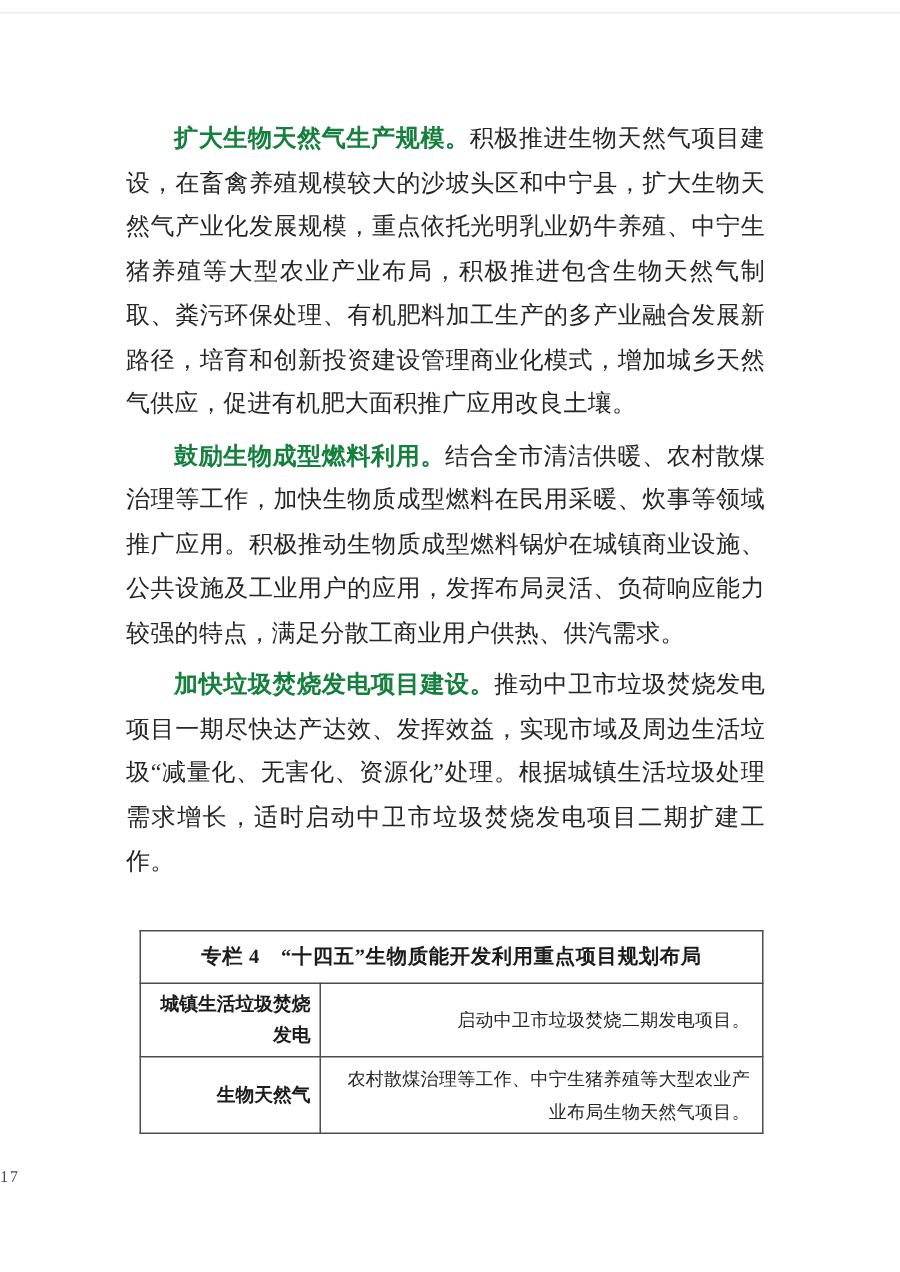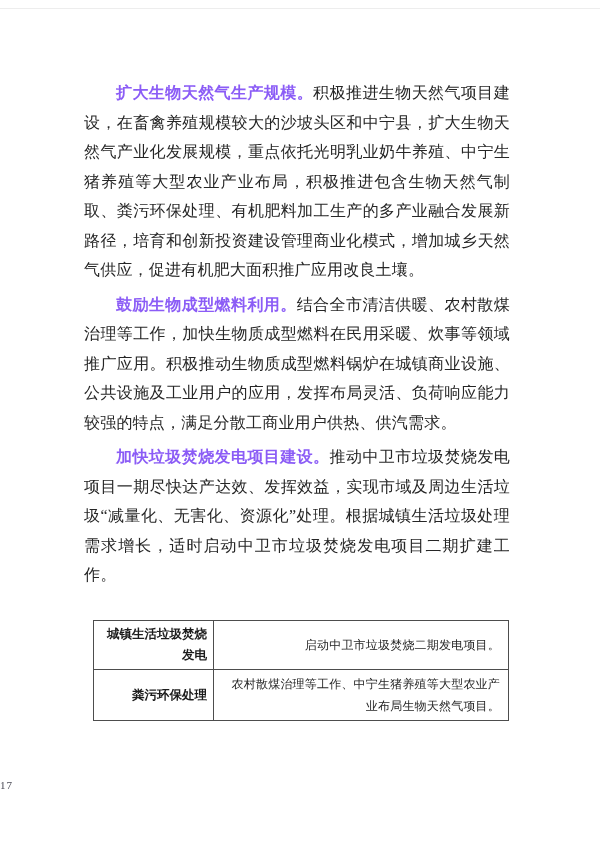--- a/index.html
+++ b/index.html
@@ -35,21 +35,21 @@
     letter-spacing: 0.2px;
   }
   .content p {
     margin: 0 0 5px 0;
   }
   .content p.indent {
     text-indent: 32px;
   }
   .lead {
     font-weight: bold;
-    color: #8b5cf6;
+    color: #15803d;
   }
   table.panel {
     position: absolute;
     left: 93px;
     top: 620px;
     width: 416px;
     border-collapse: collapse;
     table-layout: fixed;
   }
   table.panel td {
@@ -108,25 +108,30 @@
     <p class="indent"><span class="lead">鼓励生物成型燃料利用。</span><span>结合全市清洁供暖、农村散煤治理等工作，加快生物质成型燃料在民用采暖、炊事等领域推广应用。积极推动生物质成型燃料锅炉在城镇商业设施、公共设施及工业用户的应用，发挥布局灵活、负荷响应能力较强的特点，满足分散工商业用户供热、供汽需求。</span></p>
     <p class="indent"><span class="lead">加快垃圾焚烧发电项目建设。</span><span>推动中卫市垃圾焚烧发电项目一期尽快达产达效、发挥效益，实现市域及周边生活垃圾“减量化、无害化、资源化”处理。根据城镇生活垃圾处理需求增长，适时启动中卫市垃圾焚烧发电项目二期扩建工作。</span></p>
   </div>
 
   <table class="panel">
     <colgroup>
       <col style="width:120px">
       <col>
     </colgroup>
     <tbody>
+      <tr>
+        <td class="panel-header" colspan="2">
+          <span class="header-label">专栏 4</span><span>“十四五”生物质能开发利用重点项目规划布局</span>
+        </td>
+      </tr>
       <tr class="row-1">
         <td class="cat-cell">城镇生活垃圾焚烧发电</td>
         <td class="desc-cell">启动中卫市垃圾焚烧二期发电项目。</td>
       </tr>
       <tr class="row-2">
-        <td class="cat-cell">粪污环保处理</td>
+        <td class="cat-cell">生物天然气</td>
         <td class="desc-cell">农村散煤治理等工作、中宁生猪养殖等大型农业产业布局生物天然气项目。</td>
       </tr>
     </tbody>
   </table>
 
   <div class="page-number">17</div>
 </div>
 
 </body></html>

